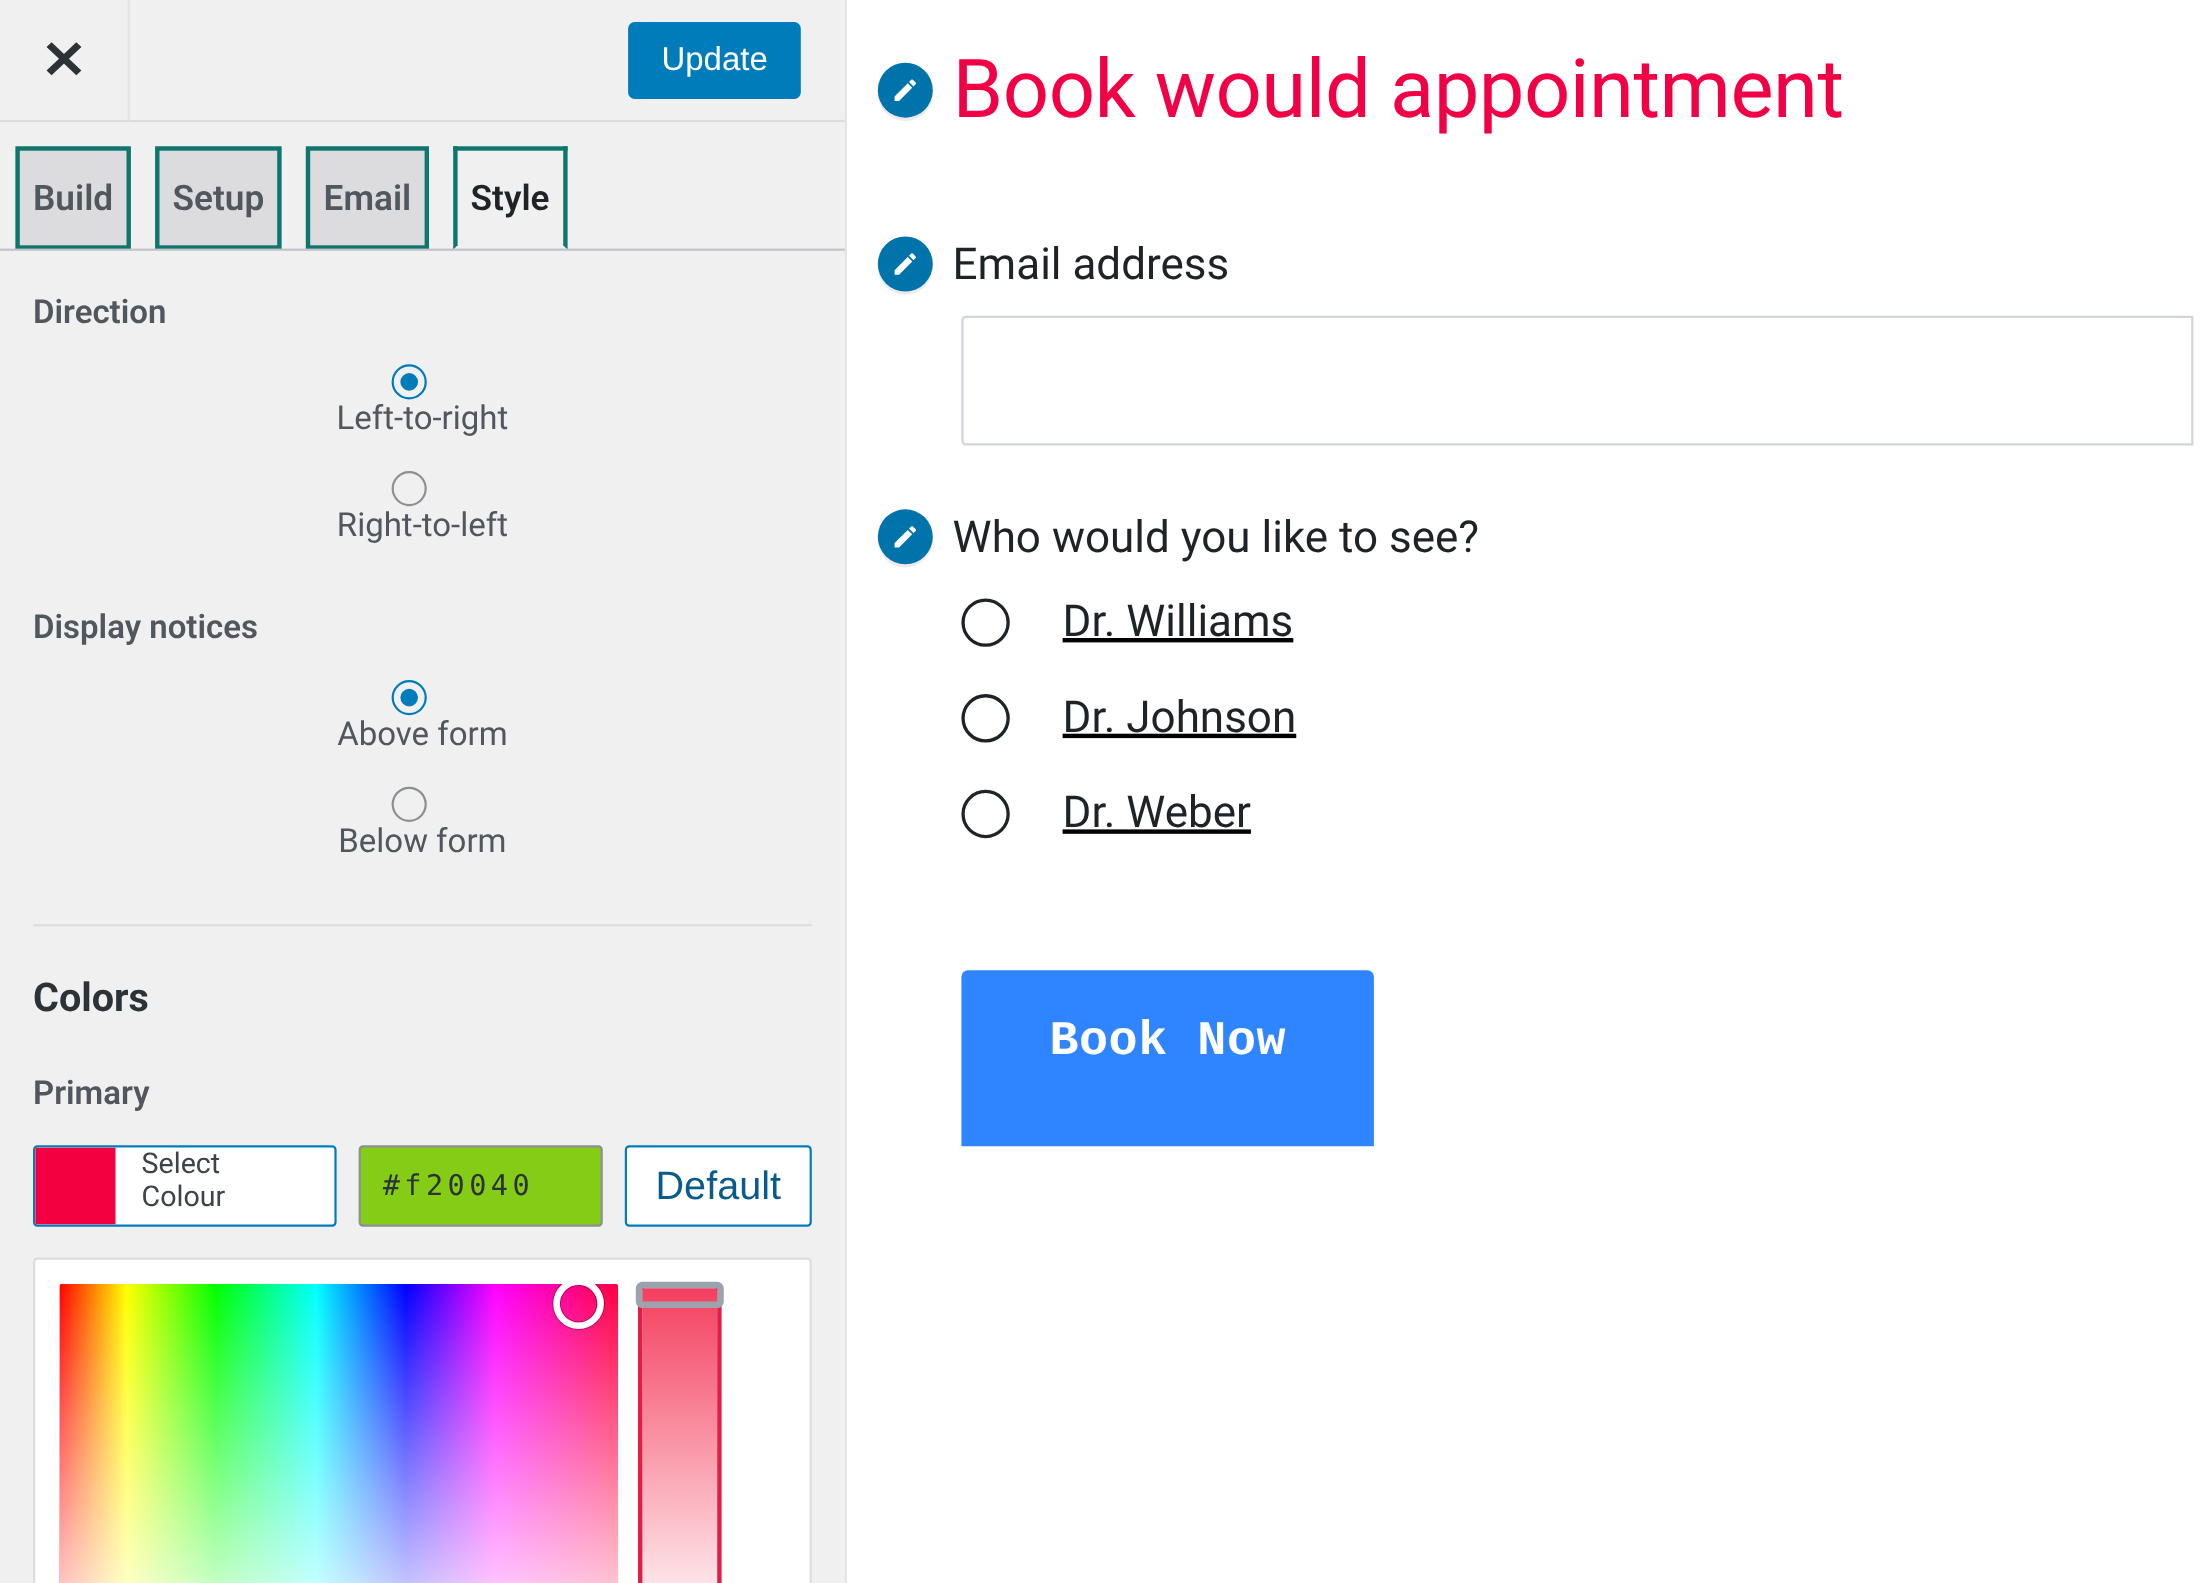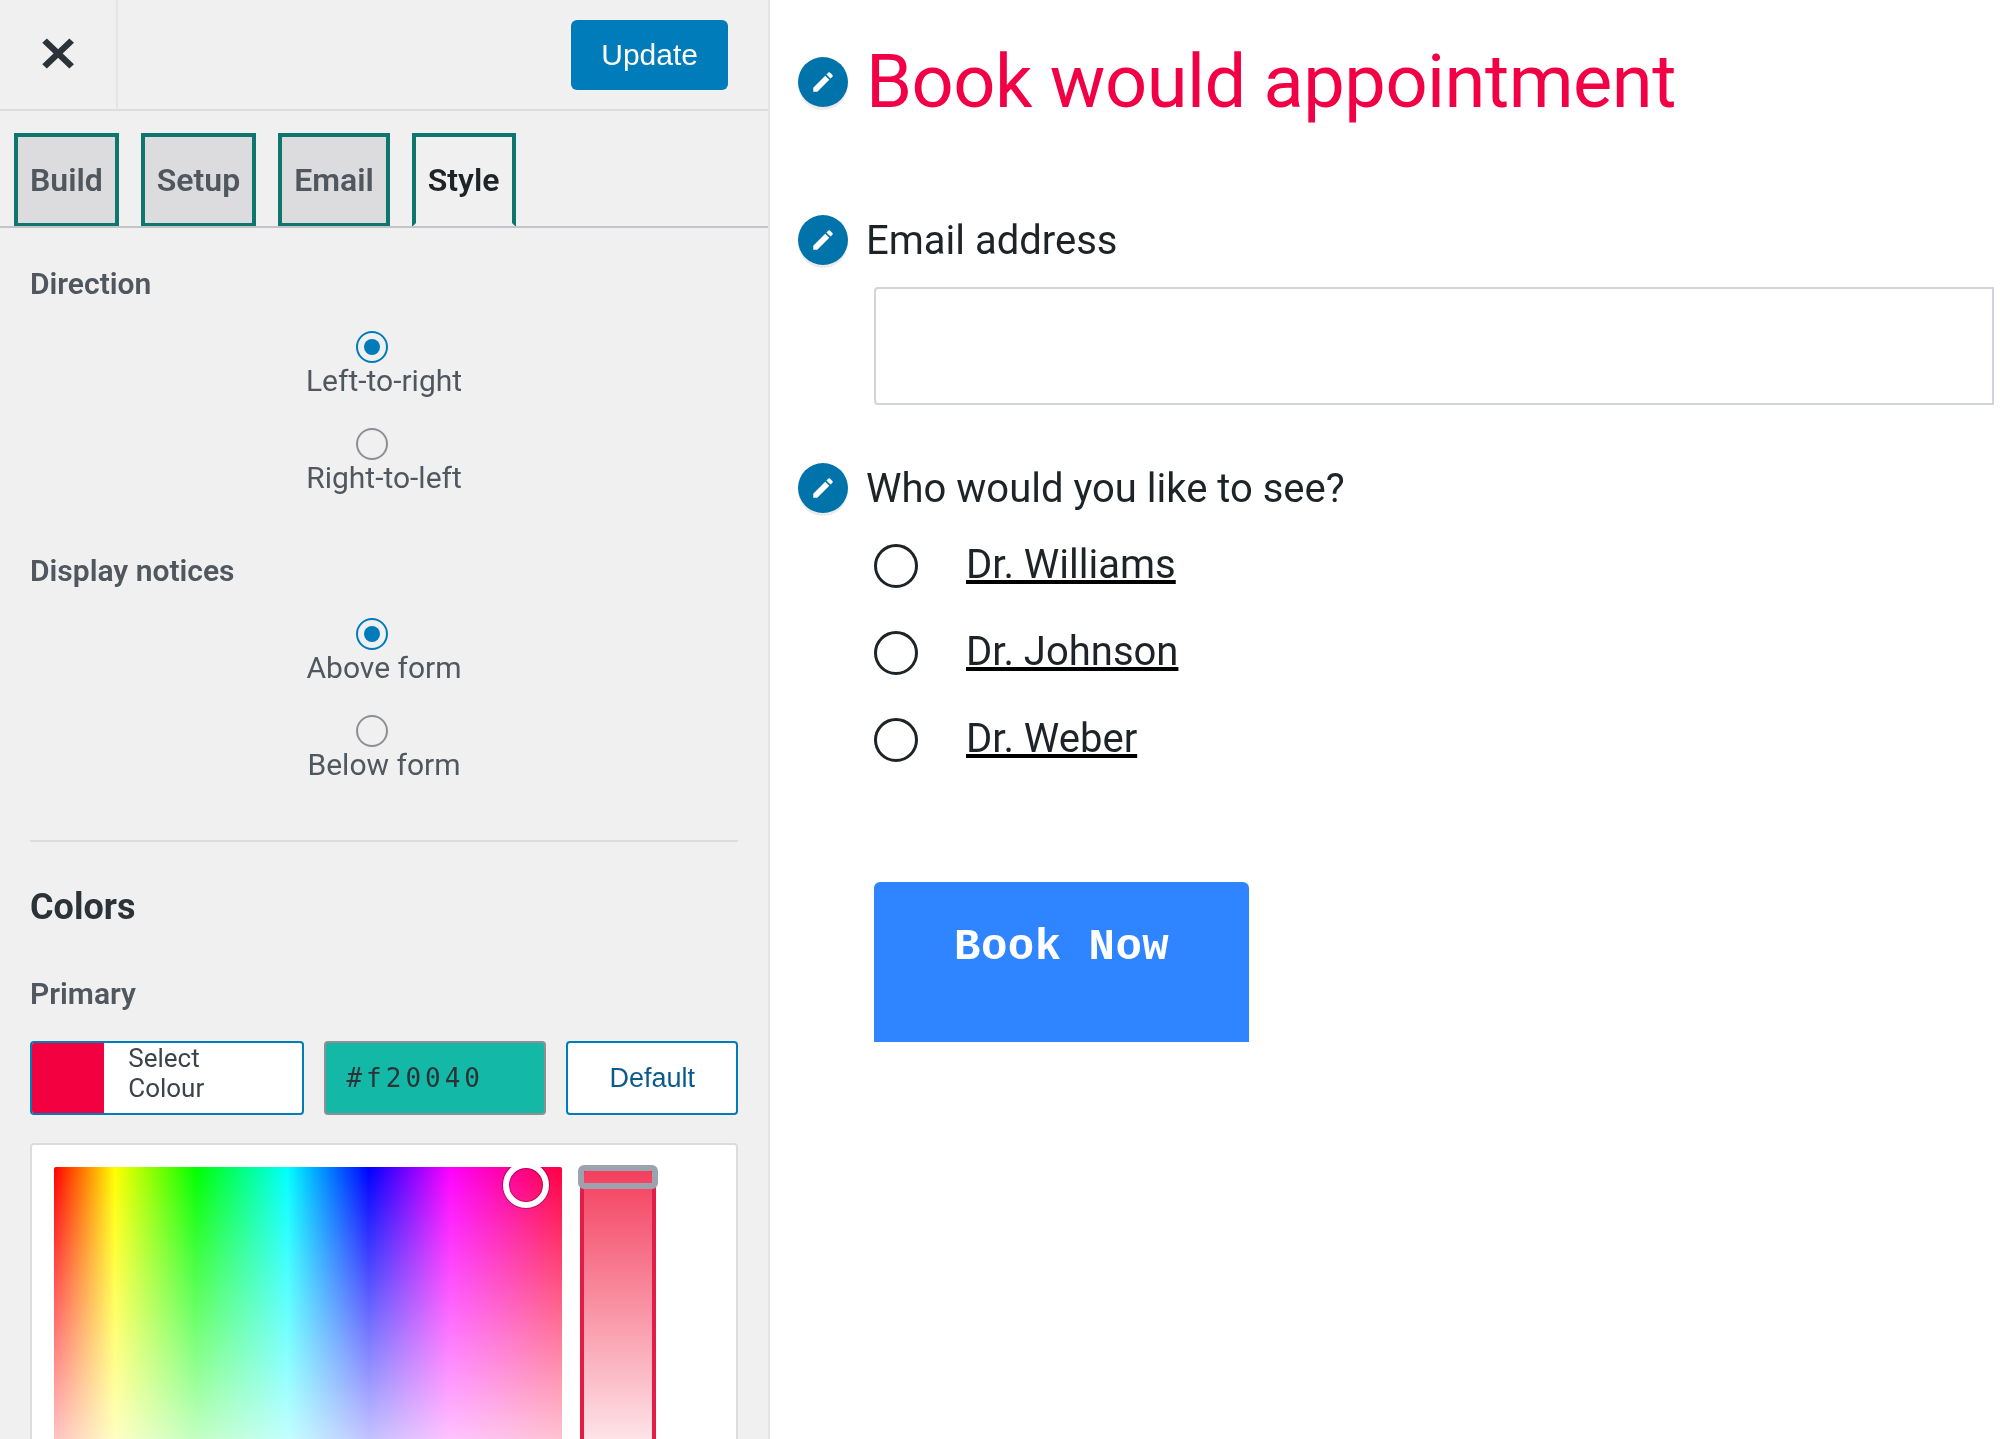--- a/index.html
+++ b/index.html
@@ -29,22 +29,22 @@
 .radio-label { font-size: 30px; color: #50575e; }
 
 .divider { border: none; border-top: 2px solid #dcdcde; margin: 0 0 44px 0; }
 
 .colors-heading { font-size: 36px; font-weight: 700; color: #2c3338; margin-bottom: 48px; }
 
 .color-row { display: flex; gap: 20px; align-items: stretch; margin-bottom: 28px; }
 .swatch-btn { display: flex; border: 2px solid #007cba; border-radius: 4px; background: #fff; height: 74px; overflow: hidden; }
 .swatch { width: 74px; height: 100%; }
 .swatch-label { padding: 0 24px; font-size: 26px; color: #3c434a; }
-.hex-input { border: 2px solid #8c8f94; border-radius: 4px; height: 74px; padding: 0 20px; font-family: Menlo, Consolas, monospace; font-size: 26px; letter-spacing: 4px; color: #2c3338; width: 222px; background: #14b8a6; }
-.default-btn { border: 2px solid #007cba; background: #fff; color: #0a5a8c; font-size: 27px; border-radius: 4px; padding: 0 41px; height: 74px; }
+.hex-input { border: 2px solid #8c8f94; border-radius: 4px; height: 74px; padding: 0 20px; font-family: Menlo, Consolas, monospace; font-size: 26px; letter-spacing: 4px; color: #2c3338; width: 222px; background: #84cc16; }
+.default-btn { border: 2px solid #007cba; background: #fff; color: #0a5a8c; font-size: 36px; border-radius: 4px; padding: 0 26px; height: 74px; }
 
 .picker-card { background: #fff; border: 2px solid #dcdcde; border-radius: 4px; padding: 22px; display: flex; gap: 18px; }
 .picker-sv { position: relative; width: 508px; height: 322px; overflow: hidden; border-radius: 2px; background: #fff; }
 .sv-hue { position: absolute; inset: 0; background: linear-gradient(to right, #ff0000 0%, #ffff00 12%, #00ff00 28%, #00ffff 46%, #0000ff 62%, #ff00ff 78%, #ff0040 100%); }
 .sv-white { position: absolute; inset: 0; background: linear-gradient(to bottom, rgba(255,255,255,0), rgba(255,255,255,0.9)); }
 .sv-thumb { position: absolute; width: 46px; height: 46px; border: 6px solid #fff; border-radius: 50%; background: transparent; box-shadow: 0 0 0 1px rgba(0,0,0,.3), inset 0 0 0 1px rgba(0,0,0,.3); top: 18px; right: 36px; transform: translate(50%, -50%); }
 
 .picker-hue { position: relative; width: 76px; height: 322px; border-radius: 6px; border: 4px solid #e11d48; background: linear-gradient(to bottom, #f43f5e, #ffffff); }
 .hue-thumb { position: absolute; top: -6px; left: -6px; right: -6px; height: 24px; border: 6px solid #9ca3af; border-radius: 6px; }
 

